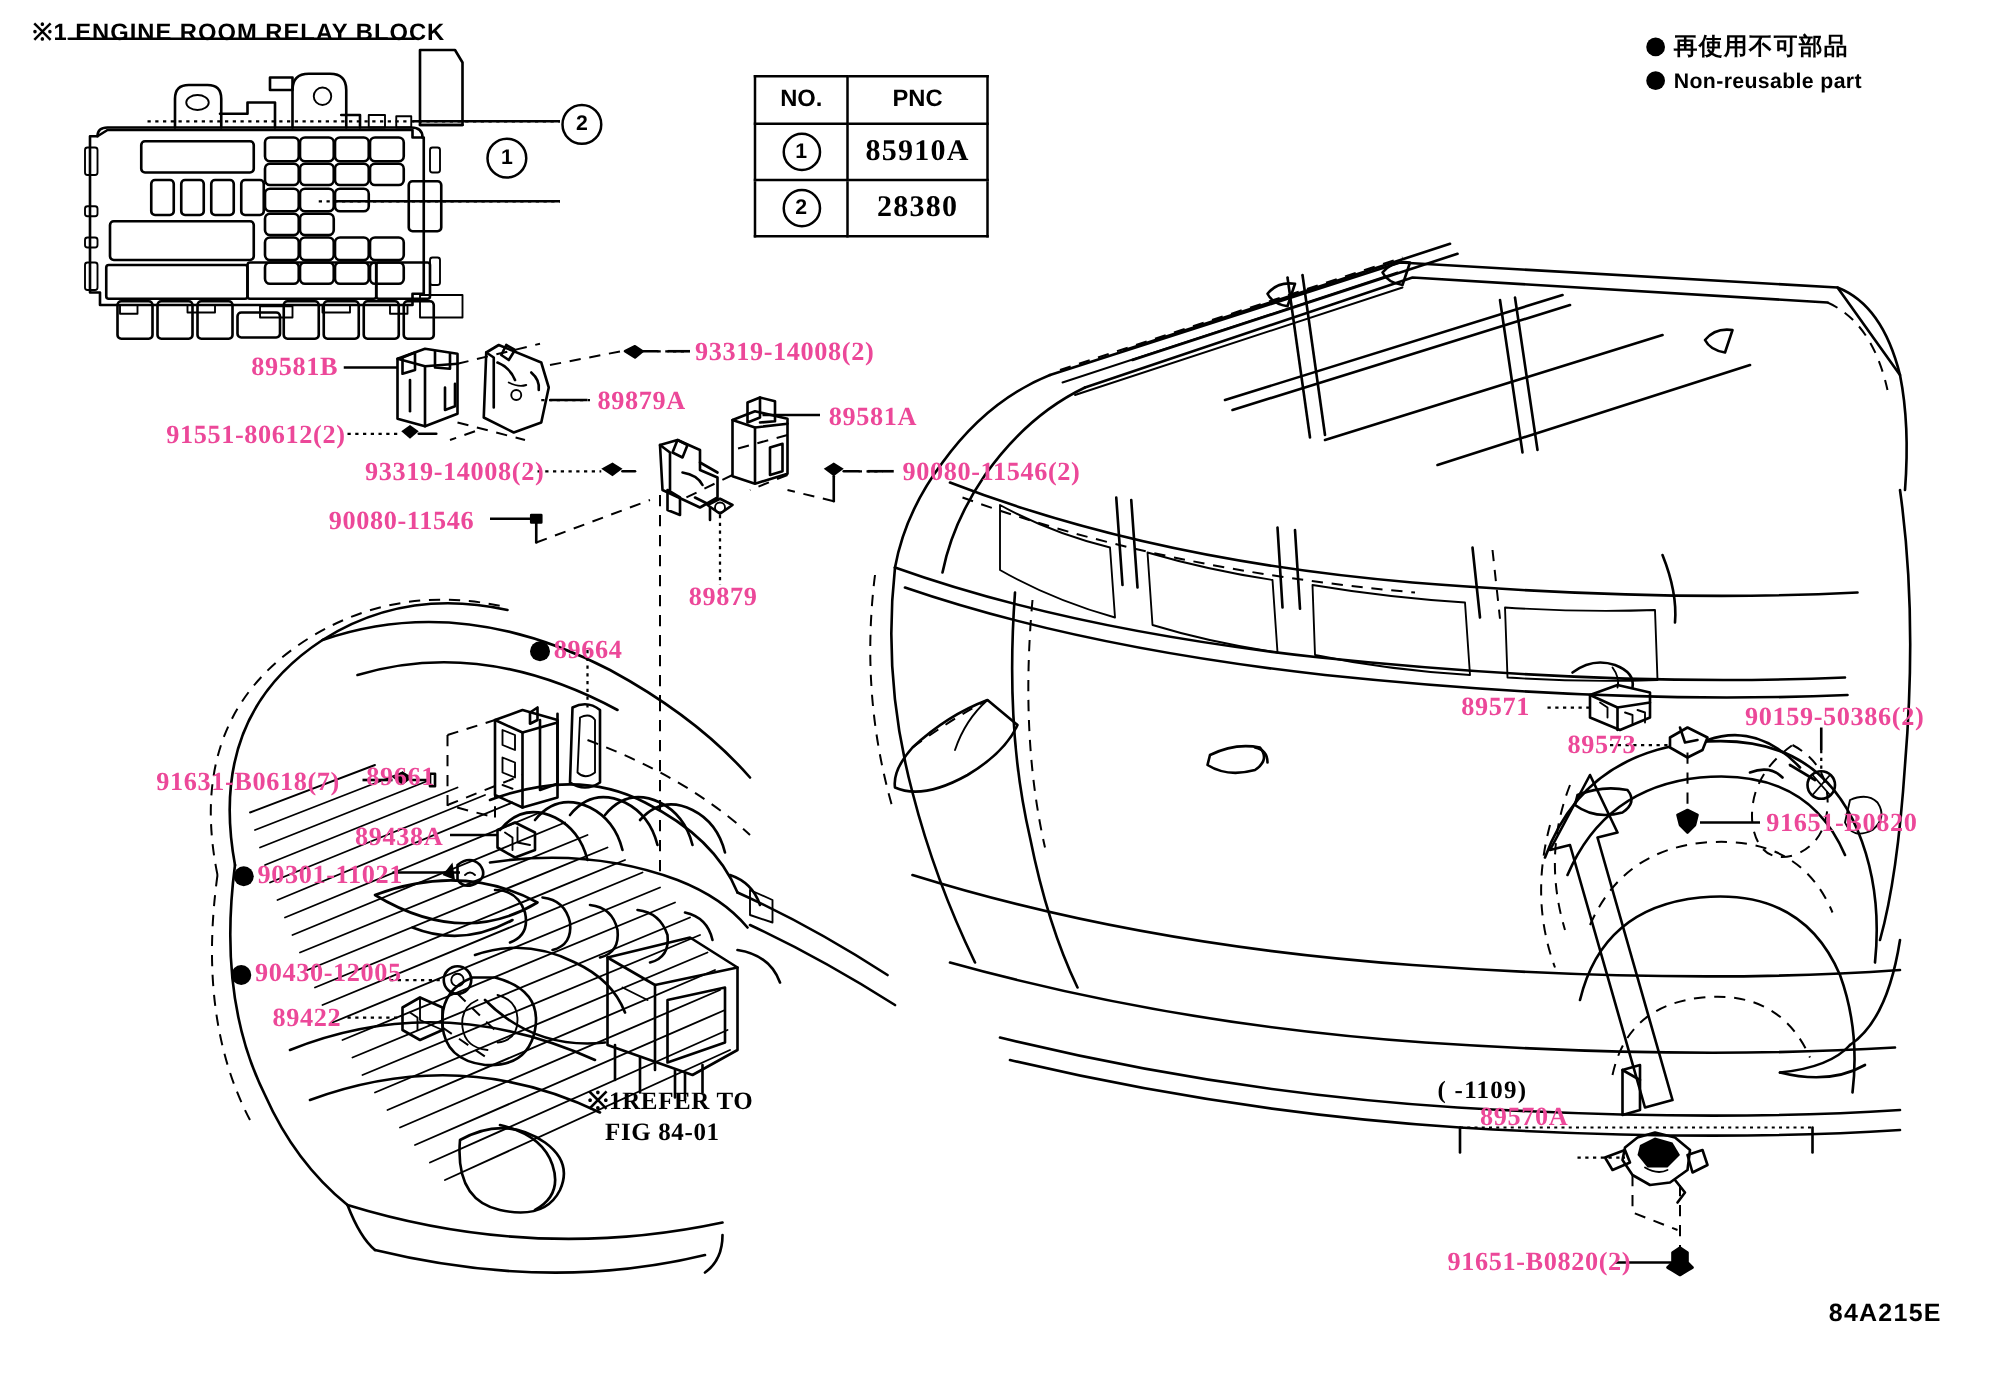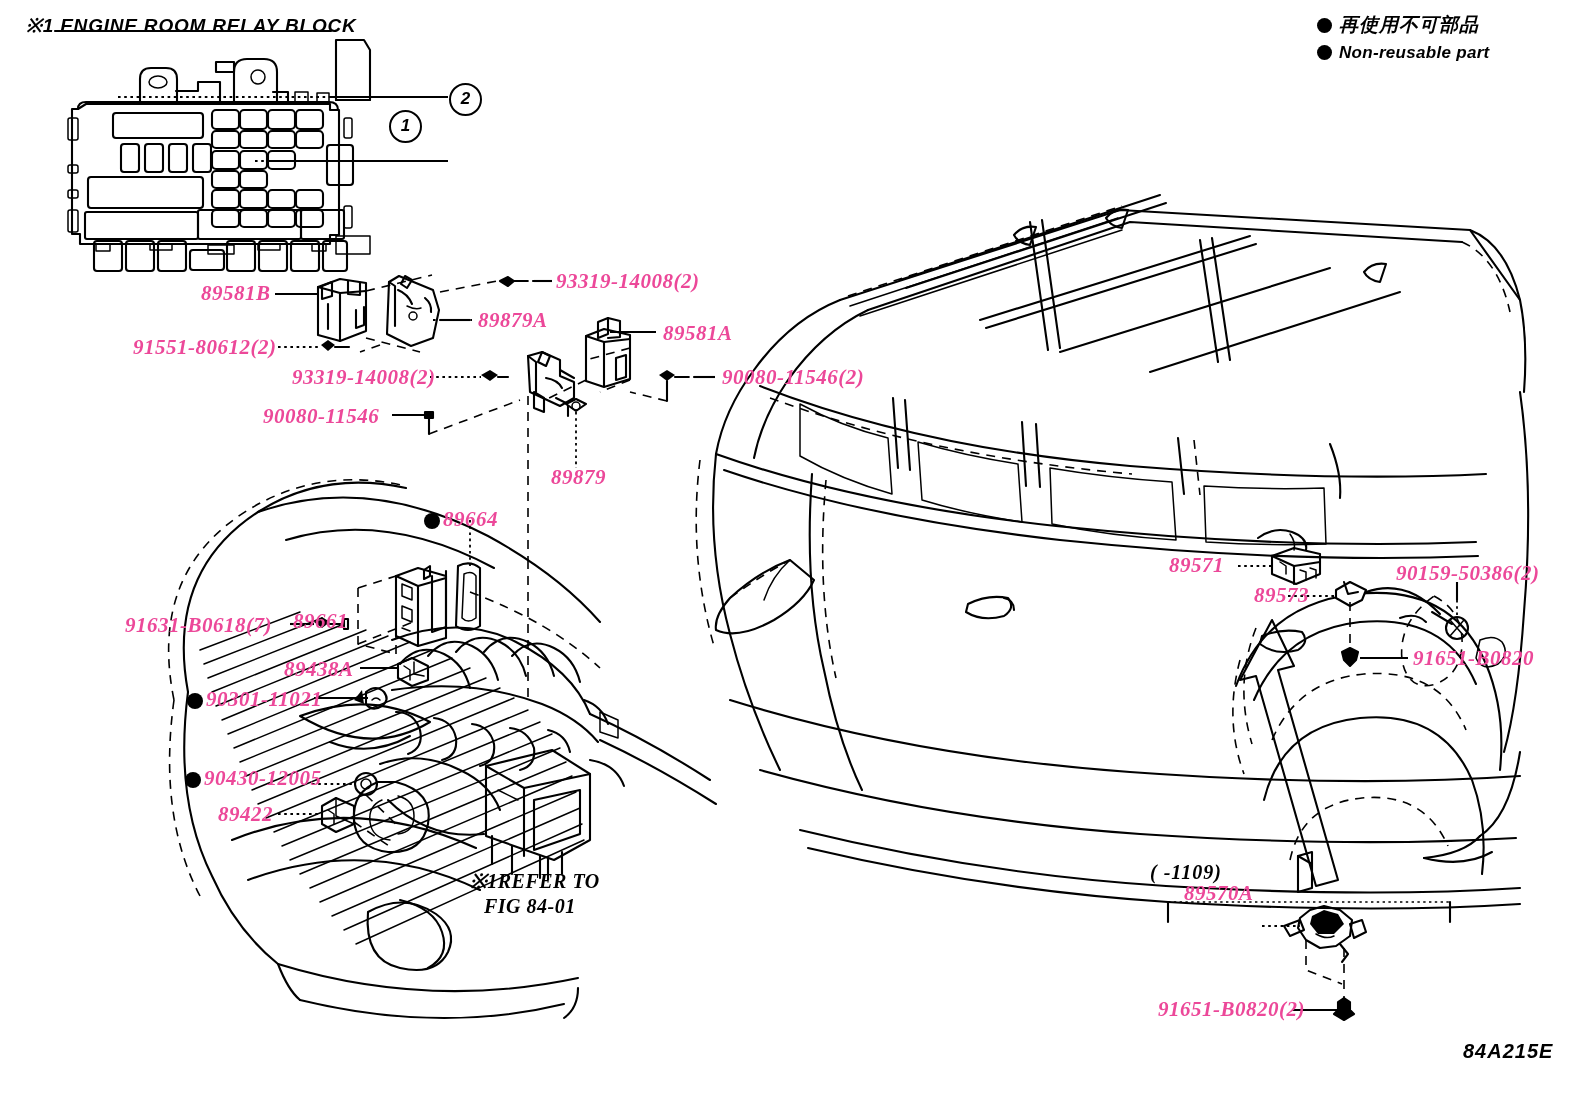--- a/index.html
+++ b/index.html
@@ -1,20 +1,20 @@
 <!DOCTYPE html>
 <html><head>
 <meta charset="utf-8">
 <style>
   html,body{margin:0;padding:0;background:#ffffff;}
   body{
     width:1592px;height:1099px;position:relative;overflow:hidden;
     font-family:"Liberation Serif", serif;color:#000;
   }
-  #stage{position:absolute;left:0;top:0;width:1592px;height:1099px;font-style:italic;}
+  #stage{position:absolute;left:0;top:0;width:1592px;height:1099px;}
   svg#art{position:absolute;left:0;top:0;width:1592px;height:1099px;}
 
   .lbl{
     position:absolute;white-space:nowrap;
     font-family:"Liberation Serif", serif;
     font-weight:700;font-size:21px;letter-spacing:.5px;
     color:#ec4899;line-height:1.05;
   }
   .title{
     position:absolute;font-family:"Liberation Sans", sans-serif;
@@ -550,25 +550,41 @@
       <path class="ll" d="M1292 1010 H1338"></path>
 
       <path class="s" d="M1298 856 l14 -4 l0 36 l-14 4z"></path>
       <path class="s" d="M1298 856 l14 8"></path>
     </g>
 
   </svg>
 
   <div class="title" style="left:26px;top:12px;">※1  ENGINE ROOM RELAY BLOCK</div>
 
-  <div class="legend" style="left:1317px;top:12px;">
+  <div class="legend" style="left:1317px;top:24px;">
     <div><span class="dot"></span><span class="jp">再使用不可部品</span></div>
     <div style="margin-top:5px;"><span class="dot"></span><span class="en">Non-reusable part</span></div>
   </div>
 
+  <table id="pnc-table" style="left:603px;top:60px;">
+    <tbody>
+        <tr>
+      <th class="colno">NO.</th>
+      <th class="colpnc">PNC</th>
+    </tr>
+    <tr>
+      <td><span class="cnum">1</span></td>
+      <td class="pnc">85910A</td>
+    </tr>
+    <tr>
+      <td><span class="cnum">2</span></td>
+      <td class="pnc">28380</td>
+    </tr>
+  </tbody>
+    </table>
 
   <div class="callout" style="left:449px;top:83px;">2</div>
   <div class="callout" style="left:389px;top:110px;">1</div>
 
   <div class="lbl" style="left:201px;top:282px;">89581B</div>
   <div class="lbl" style="left:556px;top:270px;">93319-14008(2)</div>
   <div class="lbl" style="left:478px;top:309px;">89879A</div>
   <div class="lbl" style="left:663px;top:322px;">89581A</div>
   <div class="lbl" style="left:133px;top:336px;">91551-80612(2)</div>
   <div class="lbl" style="left:292px;top:366px;">93319-14008(2)</div>

